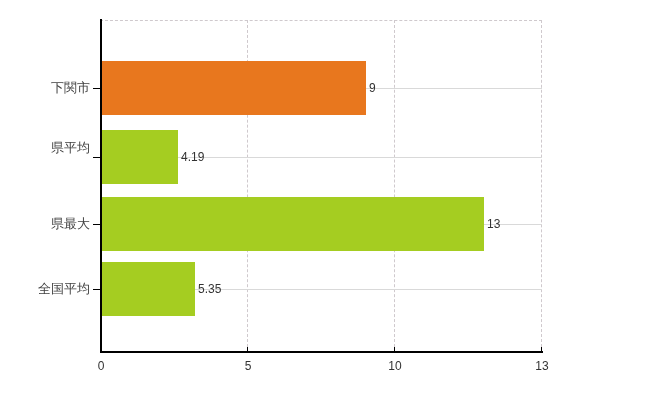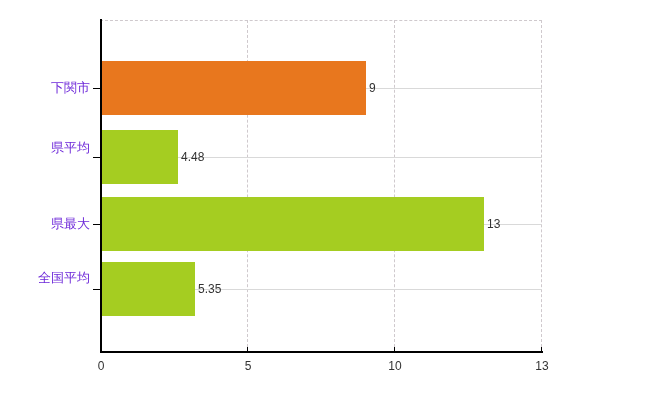--- a/index.html
+++ b/index.html
@@ -48,21 +48,21 @@
   }
   
   .xtick-label{
     position:absolute;top:359px;
     font-size:12px;color:#333333;
     transform:translateX(-50%);
     white-space:nowrap;
   }
   .ytick-label{
     position:absolute;right:0;
-    font-size:13px;color:#6d28d9;
+    font-size:13px;color:#404040;
     transform:translateY(-50%);
     white-space:nowrap;
     text-align:right;
   }
   .ylabels{
     position:absolute;left:0;top:0;width:90px;height:400px;
   }
   
   .bar{
     position:absolute;
@@ -91,21 +91,21 @@
   <div class="hgrid" style="top:157px;"></div>
   <div class="hgrid" style="top:224px;"></div>
   <div class="hgrid" style="top:289px;"></div>
 
   <div class="bar" style="left:101px;top:61px;width:265px;background:#E8771E;"></div>
   <div class="bar" style="left:101px;top:130px;width:77px;background:#A5CD21;"></div>
   <div class="bar" style="left:101px;top:197px;width:383px;background:#A5CD21;"></div>
   <div class="bar" style="left:101px;top:262px;width:94px;background:#A5CD21;"></div>
 
   <div class="bar-value" style="left:369px;top:88px;">9</div>
-  <div class="bar-value" style="left:181px;top:157px;">4.48</div>
+  <div class="bar-value" style="left:181px;top:157px;">4.19</div>
   <div class="bar-value" style="left:487px;top:224px;">13</div>
   <div class="bar-value" style="left:198px;top:289px;">5.35</div>
 
   <div class="axis-y"></div>
   <div class="axis-x"></div>
 
   <div class="xtick" style="left:100px;"></div>
   <div class="xtick" style="left:247px;"></div>
   <div class="xtick" style="left:394px;"></div>
   <div class="xtick" style="left:541px;"></div>
@@ -117,16 +117,16 @@
 
   <div class="ytick" style="top:88px;"></div>
   <div class="ytick" style="top:157px;"></div>
   <div class="ytick" style="top:224px;"></div>
   <div class="ytick" style="top:289px;"></div>
 
   <div class="ylabels">
     <div class="ytick-label" style="top:88px;">下関市</div>
     <div class="ytick-label" style="top:148px;">県平均</div>
     <div class="ytick-label" style="top:224px;">県最大</div>
-    <div class="ytick-label" style="top:278px;">全国平均</div>
+    <div class="ytick-label" style="top:289px;">全国平均</div>
   </div>
 
 </div>
 
 </body></html>

